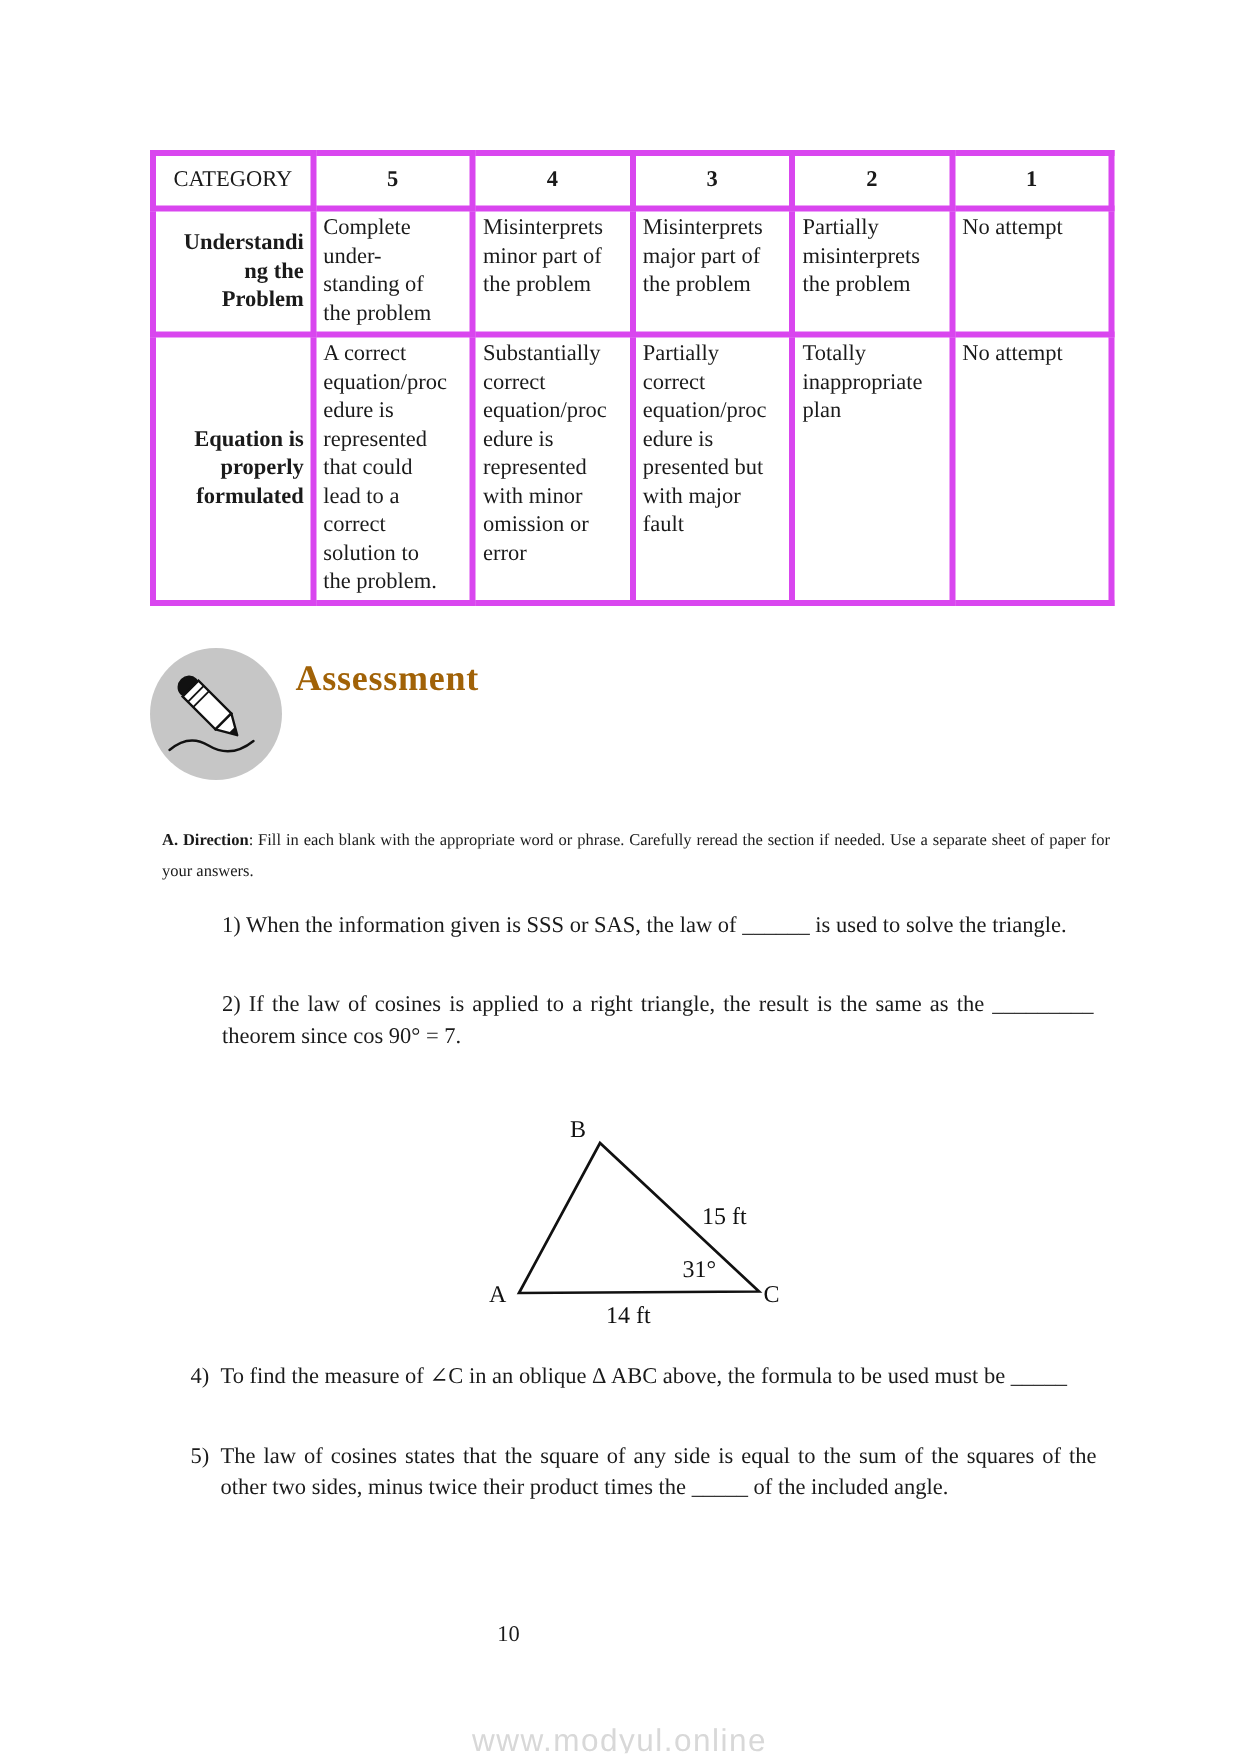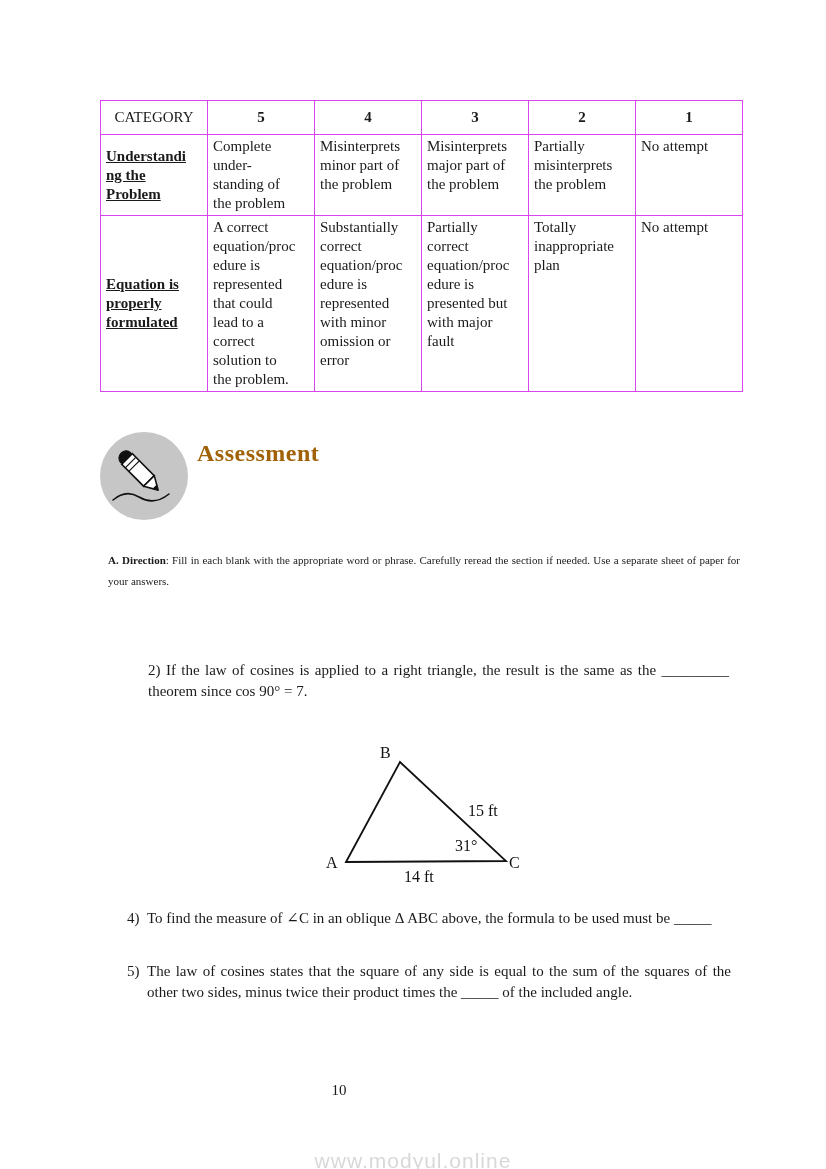--- a/index.html
+++ b/index.html
@@ -6,27 +6,27 @@
   .page{
     position:relative;width:826px;height:1169px;background:#ffffff;
     font-family:"Liberation Serif","DejaVu Serif",serif;color:#1a1a1a;overflow:hidden;
   }
   
   .rubric{
     position:absolute;left:100px;top:100px;width:643px;
     border-collapse:collapse;table-layout:fixed;font-size:15px;line-height:19px;
   }
   .rubric td,.rubric th{
-    border:1px solid #d946ef;padding:2px 4px 2px 5px;vertical-align:top;
+    border:4px solid #d946ef;padding:2px 4px 2px 5px;vertical-align:top;
     text-align:left;font-weight:normal;overflow:hidden;
   }
   .rubric .hdr{height:29px;text-align:center;vertical-align:middle;padding:2px;}
   .rubric .hdr-num{font-weight:bold;}
   .rubric .cat{
-    font-weight:bold;text-align:left;vertical-align:middle;white-space:pre-line;text-decoration:underline;
+    font-weight:bold;text-align:right;vertical-align:middle;white-space:pre-line;
   }
   .rubric .cell{white-space:pre-line;margin-top:43px;}
   .rubric .r1 td{height:74px;}
   .rubric .r2 td{height:169px;}
   
   .icon-wrap{position:absolute;left:99px;top:431px;width:90px;height:90px;}
   .sec-title{
     position:absolute;left:197px;top:440px;font-size:24px;font-weight:bold;
     letter-spacing:0.5px;color:#a16207;
   }
@@ -133,20 +133,21 @@
         <polygon points="52,37.5 52,52.5 65,45" fill="#fff" stroke="#111" stroke-width="1.6" stroke-linejoin="round"></polygon>
         <polygon points="60,41.5 65,45 60,48.5" fill="#111"></polygon>
       </g>
       <path d="M14 69 q 13 -11 26 -3 q 15 9 30 -3" fill="none" stroke="#111" stroke-width="1.6" stroke-linecap="round"></path>
     </svg>
   </div>
   <div class="sec-title">Assessment</div>
 
   <p class="para" style="top:539px"><span class="bold">A. Direction</span><span>: Fill in each blank with the appropriate word or phrase. Carefully reread the section if needed. Use a separate sheet of paper for your answers.</span></p>
 
+  <p class="q" style="top:592px"><span>1)</span> <span>When the information given is SSS or SAS, the law of ______ is used to solve the triangle.</span></p>
   <p class="q" style="top:645px"><span>2)</span> <span>If the law of cosines is applied to a right triangle, the result is the same as the _________ theorem since cos 90° = 7.</span></p>
 
   <div class="fig">
     <svg width="226" height="148" viewBox="0 0 226 148">
       <polygon points="28,119 82,19 188,118" fill="none" stroke="#111" stroke-width="1.8" stroke-linejoin="miter"></polygon>
       <text x="62" y="15">B</text>
       <text x="8" y="125">A</text>
       <text x="191" y="125">C</text>
       <text x="150" y="73">15 ft</text>
       <text x="137" y="108">31°</text>

